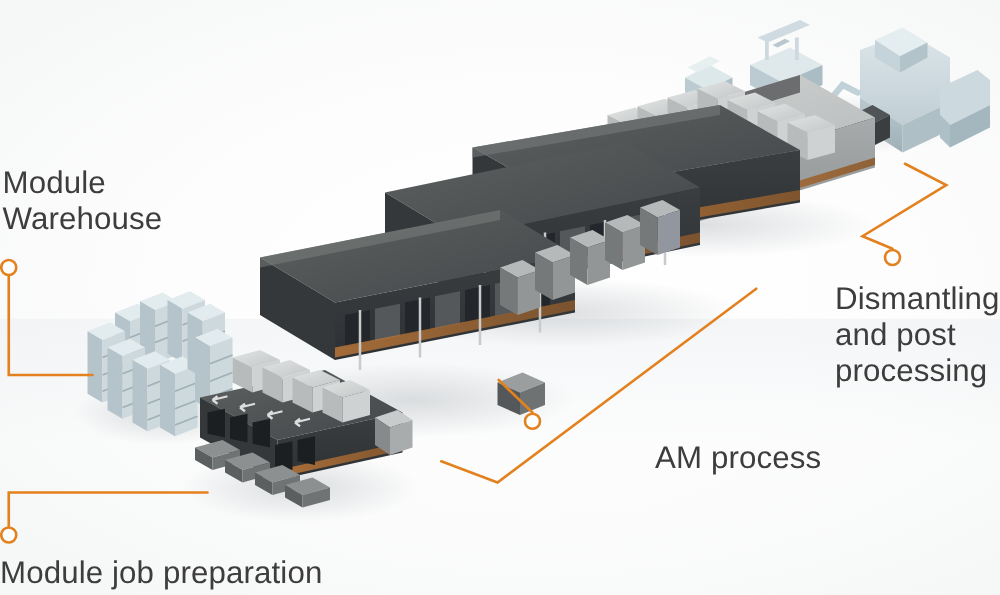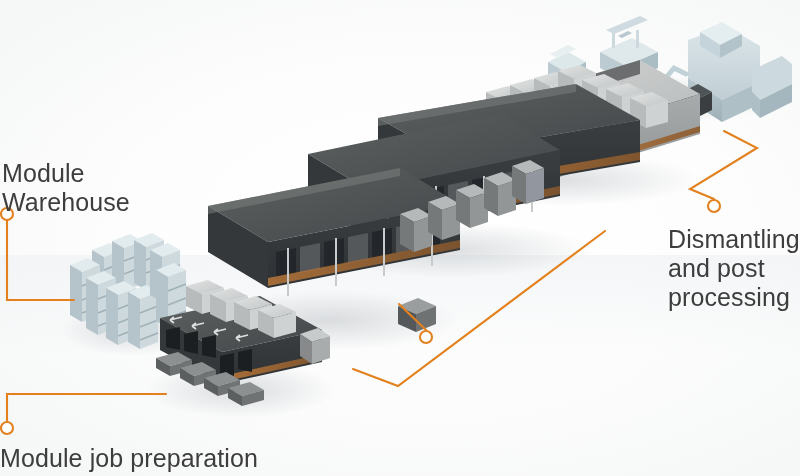--- a/index.html
+++ b/index.html
@@ -17,21 +17,21 @@
   .floor-sheen{
     position:absolute;left:0;top:255px;width:800px;height:221px;
     background:linear-gradient(180deg,rgba(236,239,241,.55) 0%,rgba(248,249,250,.25) 45%,rgba(255,255,255,0) 100%);
     pointer-events:none;
   }
   svg.layer{position:absolute;left:0;top:0;width:800px;height:476px;overflow:visible;}
   .lbl{
     position:absolute;color:#3d3d3d;font-size:25px;line-height:29px;
     letter-spacing:.1px;white-space:pre-line;
   }
-  #lbl-module{left:2px;top:132px;margin-top:27px;}
+  #lbl-module{left:2px;top:132px;}
   #lbl-build{left:0px;top:444px;}
   #lbl-am{left:524px;top:352px;}
   #lbl-dis{left:668px;top:225px;}
 </style>
 </head>
 <body>
 
 <div id="stage">
 
   <div class="floor-sheen"></div>
@@ -481,18 +481,19 @@
       <circle cx="426" cy="337" r="6"></circle>
       <circle cx="714" cy="206" r="6"></circle>
     </g>
   </svg>
 
   <div class="lbl" id="lbl-module">Module
 Warehouse</div>
 
   <div class="lbl" id="lbl-build">Module job preparation</div>
 
+  <div class="lbl" id="lbl-am">AM process</div>
 
   <div class="lbl" id="lbl-dis">Dismantling
 and post
 processing</div>
 
 </div>
 
 </body></html>

